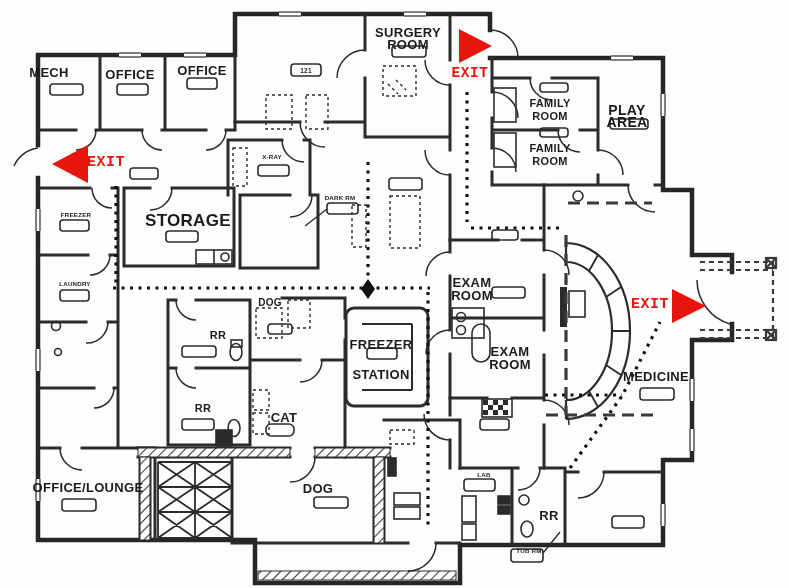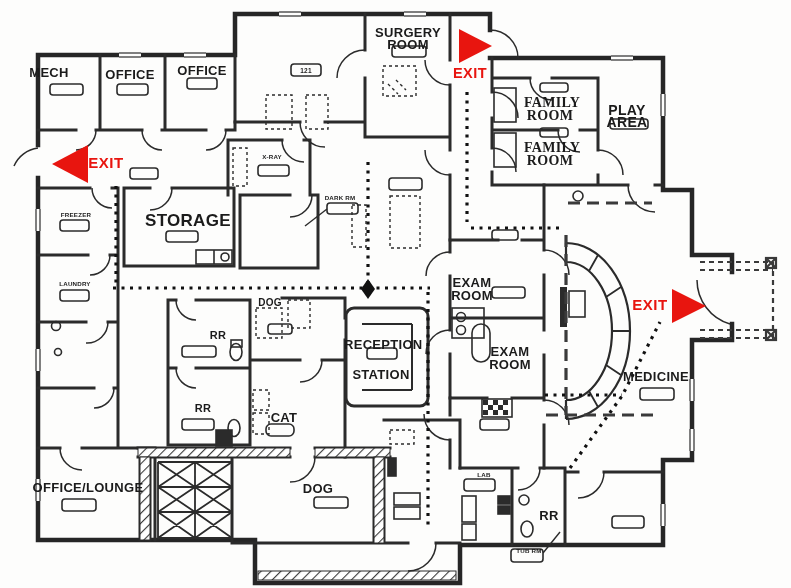--- a/index.html
+++ b/index.html
@@ -2,23 +2,23 @@
 <html style="--exit-red: #e8150f;"><head>
 <meta charset="utf-8">
 <style>
   html,body{margin:0;padding:0;background:#fff;}
   #canvas{position:relative;width:791px;height:588px;background:#fdfdfc;overflow:hidden;
           font-family:"Liberation Sans", sans-serif;}
   #plan-svg{position:absolute;left:0;top:0;}
   .lbl{position:absolute;text-align:center;font-weight:bold;color:#1b1b1b;
        font-size:13px;line-height:12px;letter-spacing:.3px;white-space:normal;}
   .lbl.sm{font-size:6.2px;line-height:7px;letter-spacing:.2px;}
-  .lbl.md{font-size:14px;line-height:12.5px;font-family:Liberation Serif, serif;}
+  .lbl.md{font-size:11px;line-height:12.5px;}
   .exit{position:absolute;text-align:center;font-weight:800;color:var(--exit-red,#e8150f);
-        font-size:15px;letter-spacing:.5px;font-family:Liberation Sans, sans-serif;}
+        font-size:15px;letter-spacing:.5px;font-family:Liberation Mono, monospace;}
 </style>
 </head>
 <body>
 
 <div id="canvas">
 
 <svg id="plan-svg" width="791" height="588" viewBox="0 0 791 588">
   <defs>
     <pattern id="hatch" patternUnits="userSpaceOnUse" width="7" height="7" patternTransform="rotate(45)">
       <rect width="7" height="7" fill="#ffffff"></rect>
@@ -277,21 +277,21 @@
 <div class="lbl md" style="left:524px;top:142px;width:52px;">FAMILY ROOM</div>
 <div class="lbl sm" style="left:54px;top:211px;width:44px;">FREEZER</div>
 <div class="lbl" style="left:145px;top:215px;width:66px;font-size:17px;">STORAGE</div>
 <div class="lbl sm" style="left:53px;top:280px;width:44px;">LAUNDRY</div>
 <div class="lbl sm" style="left:252px;top:153px;width:40px;">X-RAY</div>
 <div class="lbl sm" style="left:317px;top:194px;width:46px;">DARK RM</div>
 <div class="lbl" style="left:252px;top:297px;width:36px;font-size:10px;">DOG</div>
 <div class="lbl" style="left:204px;top:329px;width:28px;font-size:11px;">RR</div>
 <div class="lbl" style="left:189px;top:402px;width:28px;font-size:11px;">RR</div>
 <div class="lbl" style="left:265px;top:412px;width:38px;">CAT</div>
-<div class="lbl" style="left:344px;top:330px;width:74px;line-height:30px;">RECEPTION STATION</div>
+<div class="lbl" style="left:344px;top:330px;width:74px;line-height:30px;">FREEZER STATION</div>
 <div class="lbl" style="left:447px;top:276px;width:50px;line-height:13px;">EXAM ROOM</div>
 <div class="lbl" style="left:485px;top:345px;width:50px;line-height:13px;">EXAM ROOM</div>
 <div class="lbl sm" style="left:468px;top:471px;width:32px;">LAB</div>
 <div class="lbl" style="left:614px;top:371px;width:84px;">MEDICINE</div>
 <div class="lbl" style="left:26px;top:482px;width:124px;">OFFICE/LOUNGE</div>
 <div class="lbl" style="left:297px;top:483px;width:42px;">DOG</div>
 <div class="lbl" style="left:535px;top:510px;width:28px;">RR</div>
 <div class="lbl sm" style="left:508px;top:547px;width:42px;">TUB RM</div>
 
 <div class="exit" style="left:84px;top:154px;width:44px;">EXIT</div>

